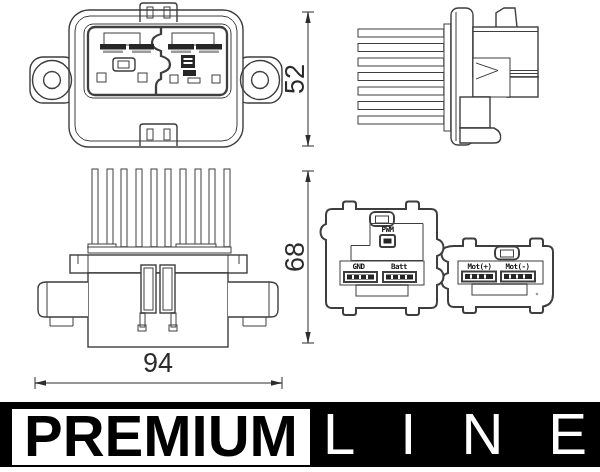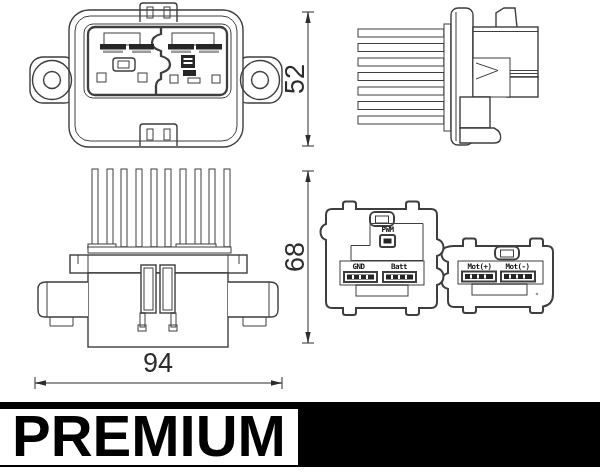--- a/index.html
+++ b/index.html
@@ -17,21 +17,21 @@
   .smudge{fill:#8a8a8a;opacity:.85;stroke:none;}
   .dim {stroke:#2d2d2d;stroke-width:1;fill:none;}
   .dimfill{fill:#2d2d2d;stroke:none;}
   text.dimtxt{font-family:"Liberation Sans",sans-serif;font-size:27px;fill:#2b2b2b;}
   text.lbl{font-family:"DejaVu Sans Mono",monospace;font-size:7.5px;font-weight:bold;fill:#111;
            text-anchor:middle;letter-spacing:-0.5px;}
 
   
   .banner{position:absolute;left:0;top:402px;width:600px;height:65px;background:#000000;
           display:flex;align-items:stretch;}
-  .premium-box{margin:7px 0 2px 0;width:298px;background:#ffffff;
+  .premium-box{margin:7px 0 2px 12px;width:298px;background:#ffffff;
                display:flex;align-items:center;justify-content:center;flex:0 0 auto;}
   .premium-box span{font-weight:bold;font-size:58px;color:#000;line-height:1;letter-spacing:0px;
                     transform:translateY(-1px);}
   .line-area{flex:1;display:flex;align-items:center;justify-content:center;}
   .line-area span{color:#ffffff;font-weight:normal;font-size:58px;line-height:1;
                   letter-spacing:45px;margin-right:-45px;transform:translateY(-1px);}
 </style>
 </head>
 <body>
 
@@ -253,15 +253,18 @@
         </g>
         <rect x="356" y="285" width="52" height="11" class="lnn thin"></rect>
       </g>
     </g>
   </svg>
 
   <div class="banner">
     <div class="premium-box">
       <span>PREMIUM</span>
     </div>
+    <div class="line-area">
+      <span>LINE</span>
+    </div>
   </div>
 
 </div>
 
 </body></html>

